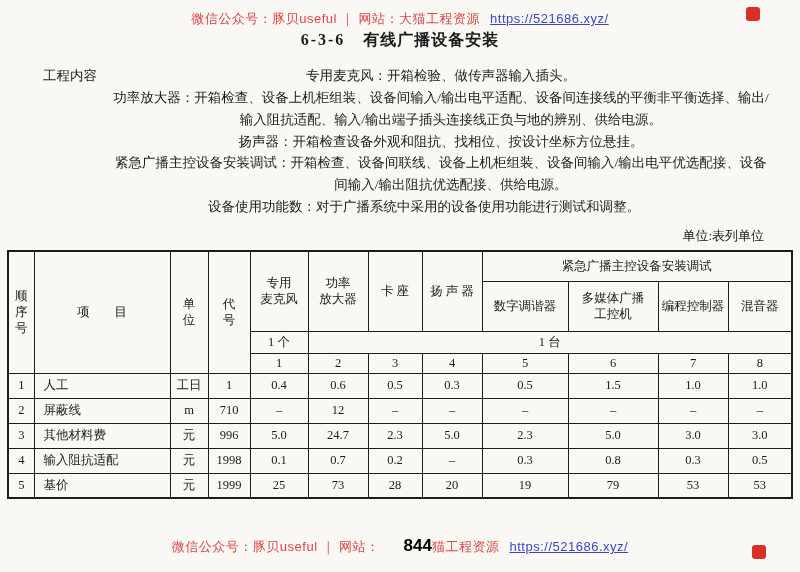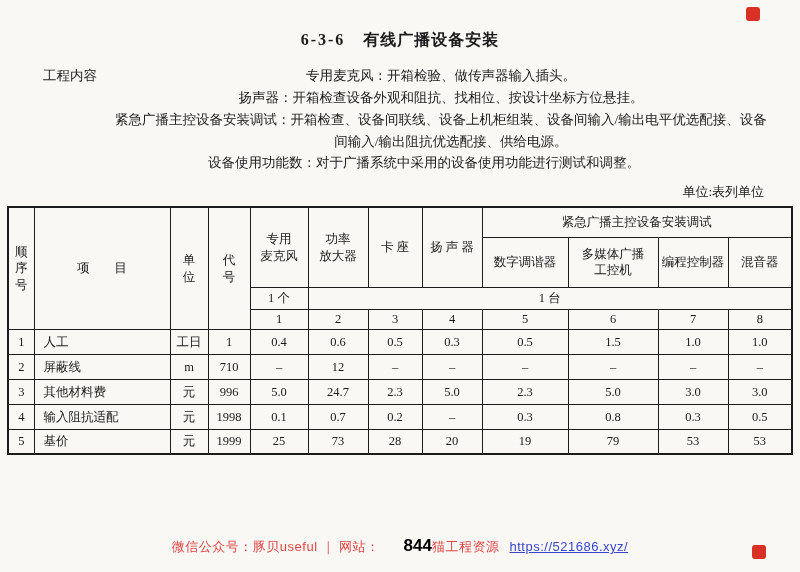--- a/index.html
+++ b/index.html
@@ -69,31 +69,36 @@
   .rate-table tr.qty-row th { height: 22px; }
   .rate-table tr.num-row th { height: 20px; }
   .rate-table tbody td { height: 25px; white-space: nowrap; }
   .rate-table td.item-cell { text-align: left; padding-left: 9px; }
 </style>
 </head>
 <body>
 
 <div class="page">
 
+  <div class="watermark top">
+    <span>微信公众号：豚贝useful ｜ 网站：大猫工程资源</span>
+    <span class="wm-url">https://521686.xyz/</span>
+  </div>
   <span class="stamp top-right"></span>
 
   <div class="doc-title">
     <span class="title-code">6-3-6</span><span>有线广播设备安装</span>
   </div>
 
   <div class="content-wrap">
     <div class="content-row">
       <div class="wc-label">工程内容</div>
       <div class="wc-items">
         <p class="wc-item"><span>专用麦克风：</span><span>开箱检验、做传声器输入插头。</span></p>
+        <p class="wc-item"><span>功率放大器：</span><span>开箱检查、设备上机柜组装、设备间输入/输出电平适配、设备间连接线的平衡非平衡选择、输出/输入阻抗适配、输入/输出端子插头连接线正负与地的辨别、供给电源。</span></p>
         <p class="wc-item"><span>扬声器：</span><span>开箱检查设备外观和阻抗、找相位、按设计坐标方位悬挂。</span></p>
         <p class="wc-item"><span>紧急广播主控设备安装调试：</span><span>开箱检查、设备间联线、设备上机柜组装、设备间输入/输出电平优选配接、设备间输入/输出阻抗优选配接、供给电源。</span></p>
         <p class="wc-item outdent"><span>设备使用功能数：</span><span>对于广播系统中采用的设备使用功能进行测试和调整。</span></p>
       </div>
     </div>
   </div>
 
   <div class="unit-note">单位:表列单位</div>
 
   <table class="rate-table">

